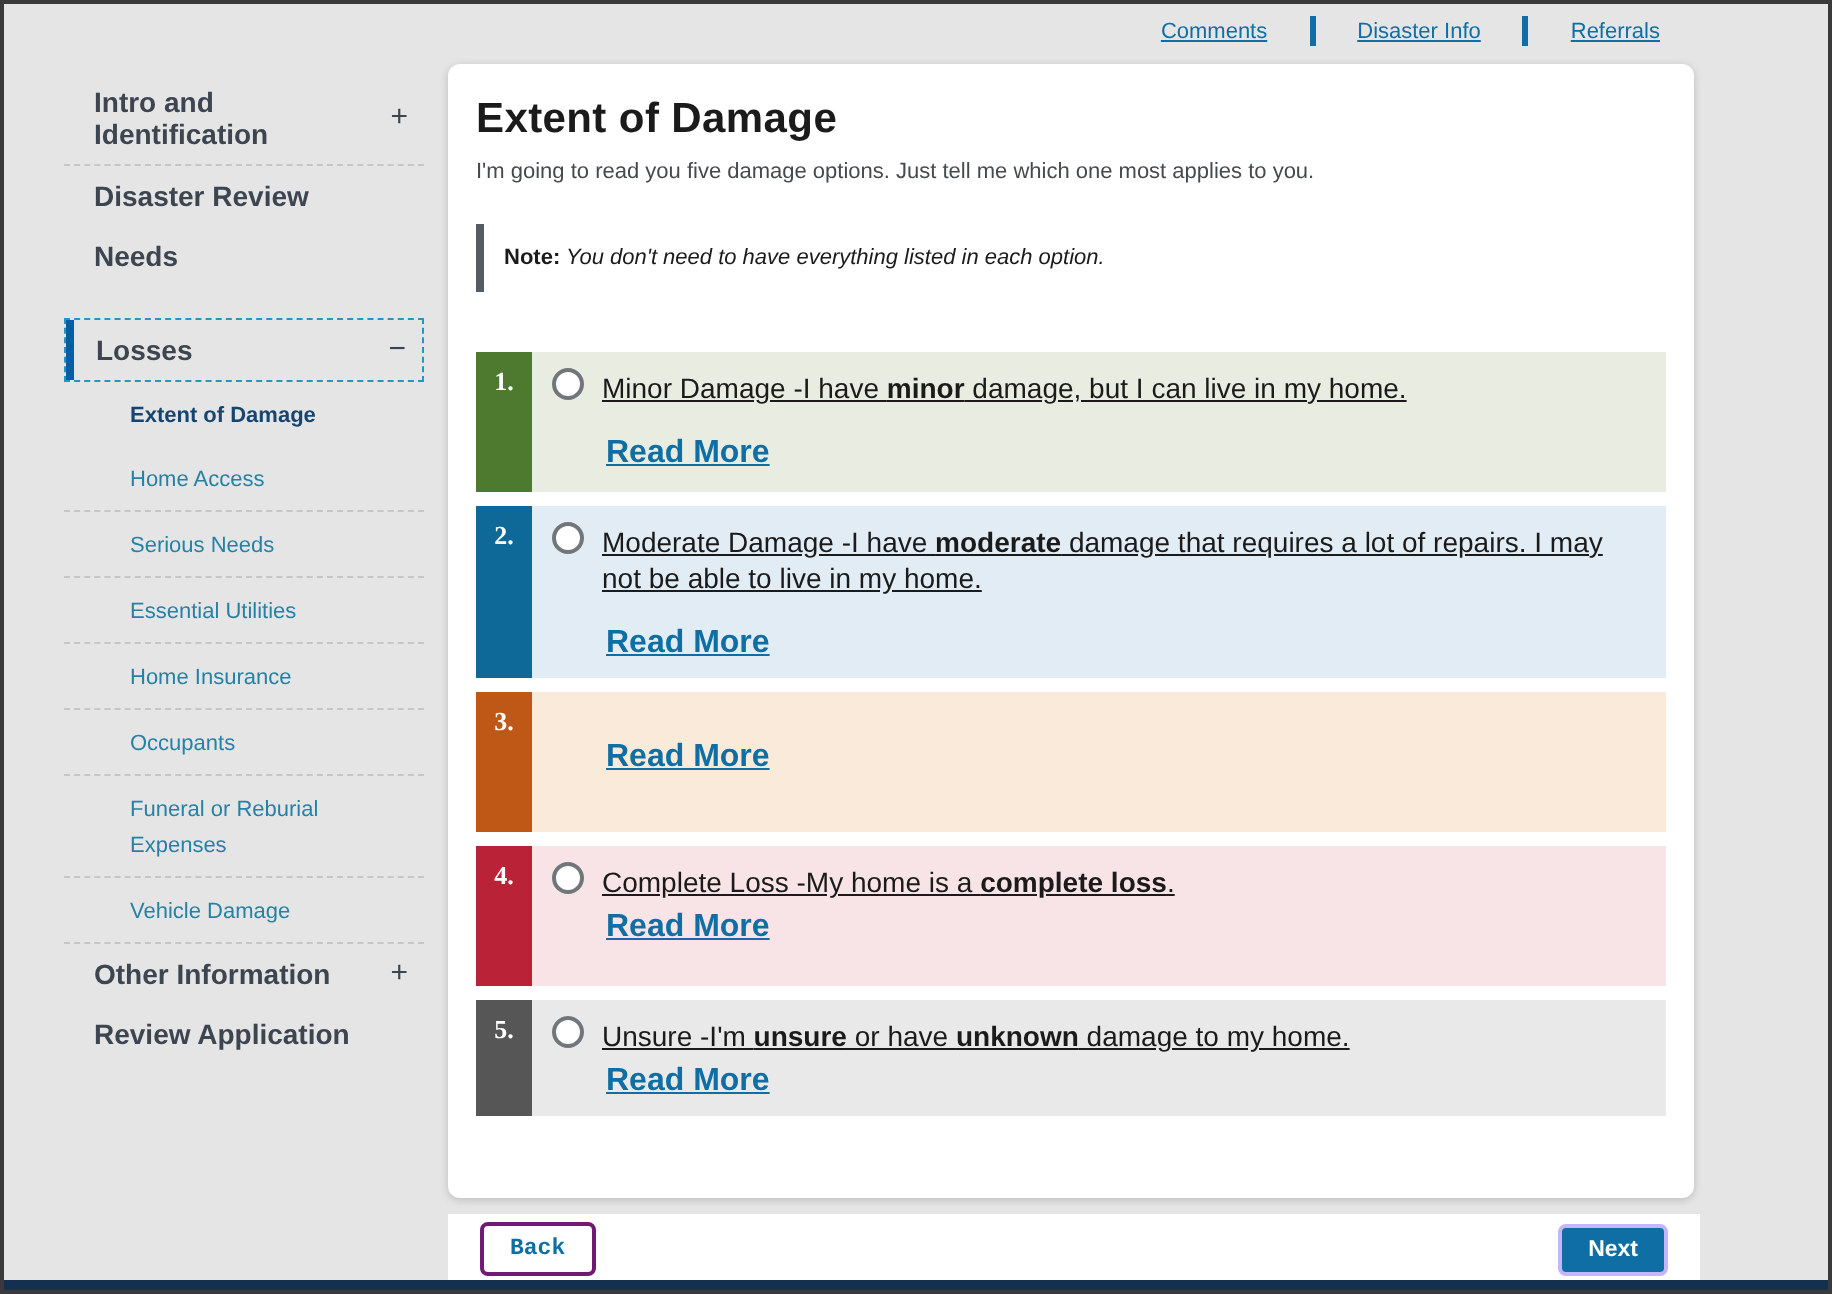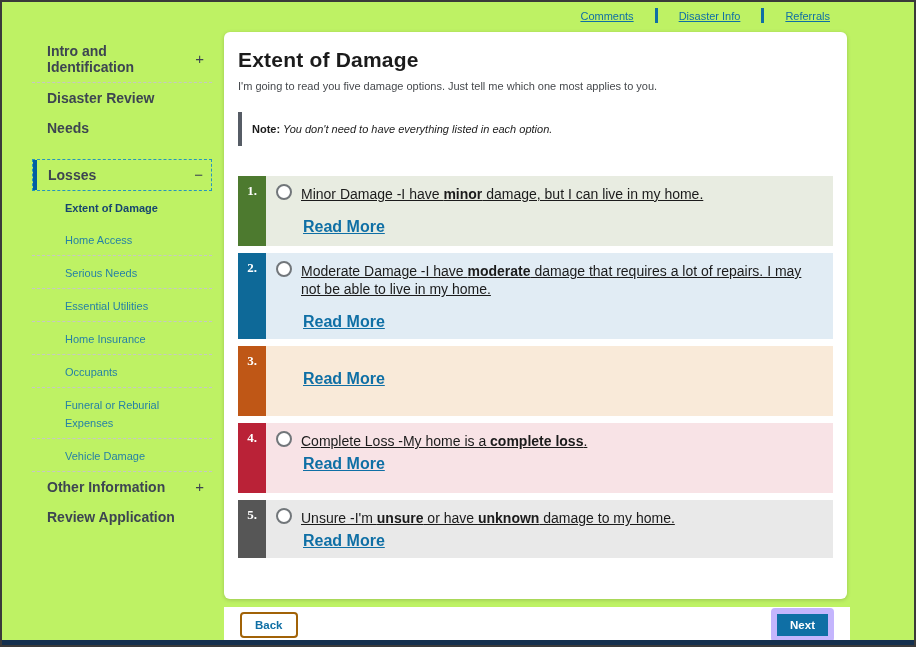--- a/index.html
+++ b/index.html
@@ -1,21 +1,21 @@
 <!DOCTYPE html>
 <html><head>
 <meta charset="utf-8">
 <style>
   * { margin:0; padding:0; box-sizing:border-box; }
   html,body { background:#fff; }
   body { font-family:"Liberation Sans", sans-serif; }
 
   .frame {
     position:relative; width:916px; height:647px;
-    border:2px solid #3a3a3a; background:#bef264; overflow:hidden;
+    border:2px solid #3a3a3a; background:#e5e5e5; overflow:hidden;
   }
 
   
   .topnav {
     position:absolute; top:6px; right:84px;
     display:flex; align-items:center; gap:21px;
   }
   .topnav a {
     font-size:11px; color:#0f6fa5; text-decoration:underline; cursor:pointer;
   }
@@ -84,22 +84,22 @@
   .rm-low { margin-top:15px; }
   .rm-high { margin-top:4px; }
 
   
   .footerbar {
     position:absolute; left:222px; top:605px; width:626px; height:35px;
     background:#fff; display:flex; align-items:center; justify-content:space-between;
     padding:0 16px;
   }
   .btn { font-size:11.5px; font-weight:bold; border-radius:4px; padding:5px 13px; cursor:pointer; }
-  .btn-back { background:#fff; color:#0f6fa5; border:2px solid #a16207; }
-  .btn-next { background:#0f6fa5; color:#fff; border:6px solid #c4b5fd; }
+  .btn-back { background:#fff; color:#0f6fa5; border:2px solid #701a75;font-family:Liberation Mono, monospace; }
+  .btn-next { background:#0f6fa5; color:#fff; border:2px solid #c4b5fd; }
 
   .navy-strip { position:absolute; left:0; right:0; bottom:0; height:5px; background:#15304e; }
 </style>
 </head>
 <body>
 
 <div class="frame">
 
   <div class="topnav">
     <a>Comments</a>

